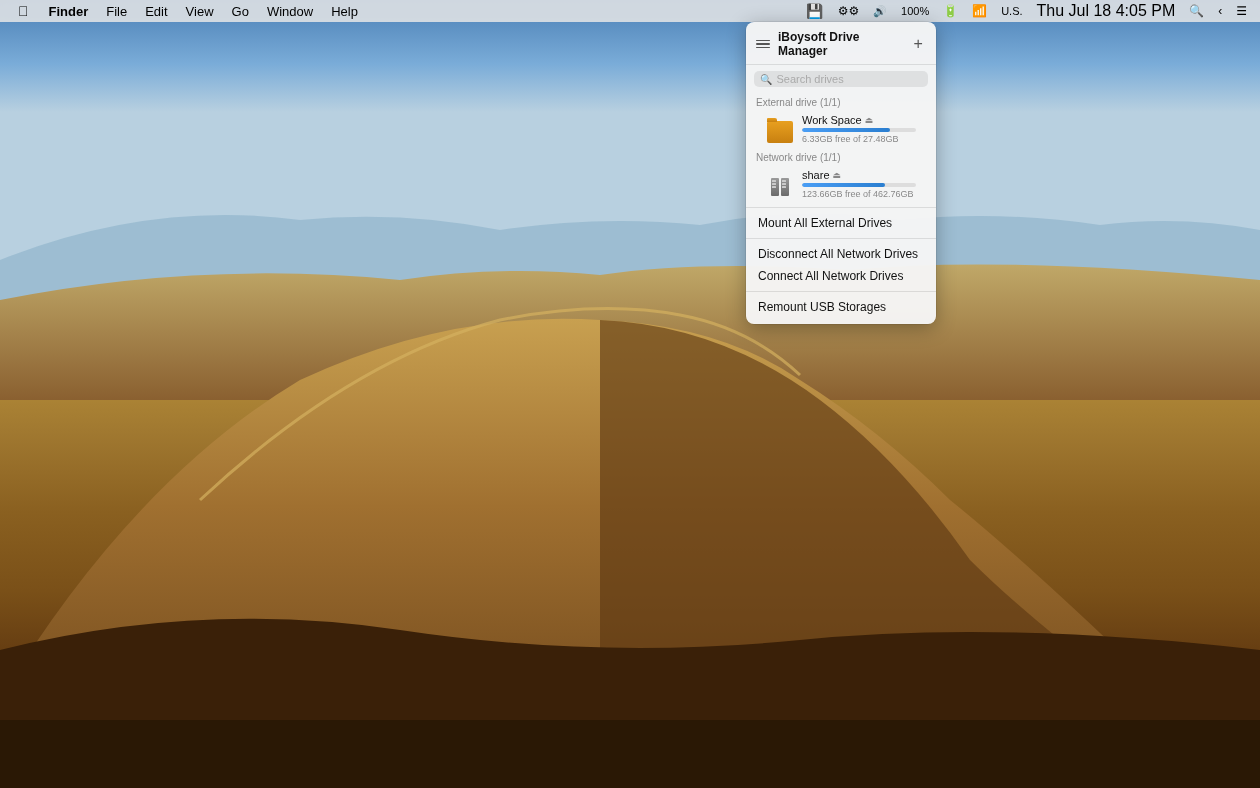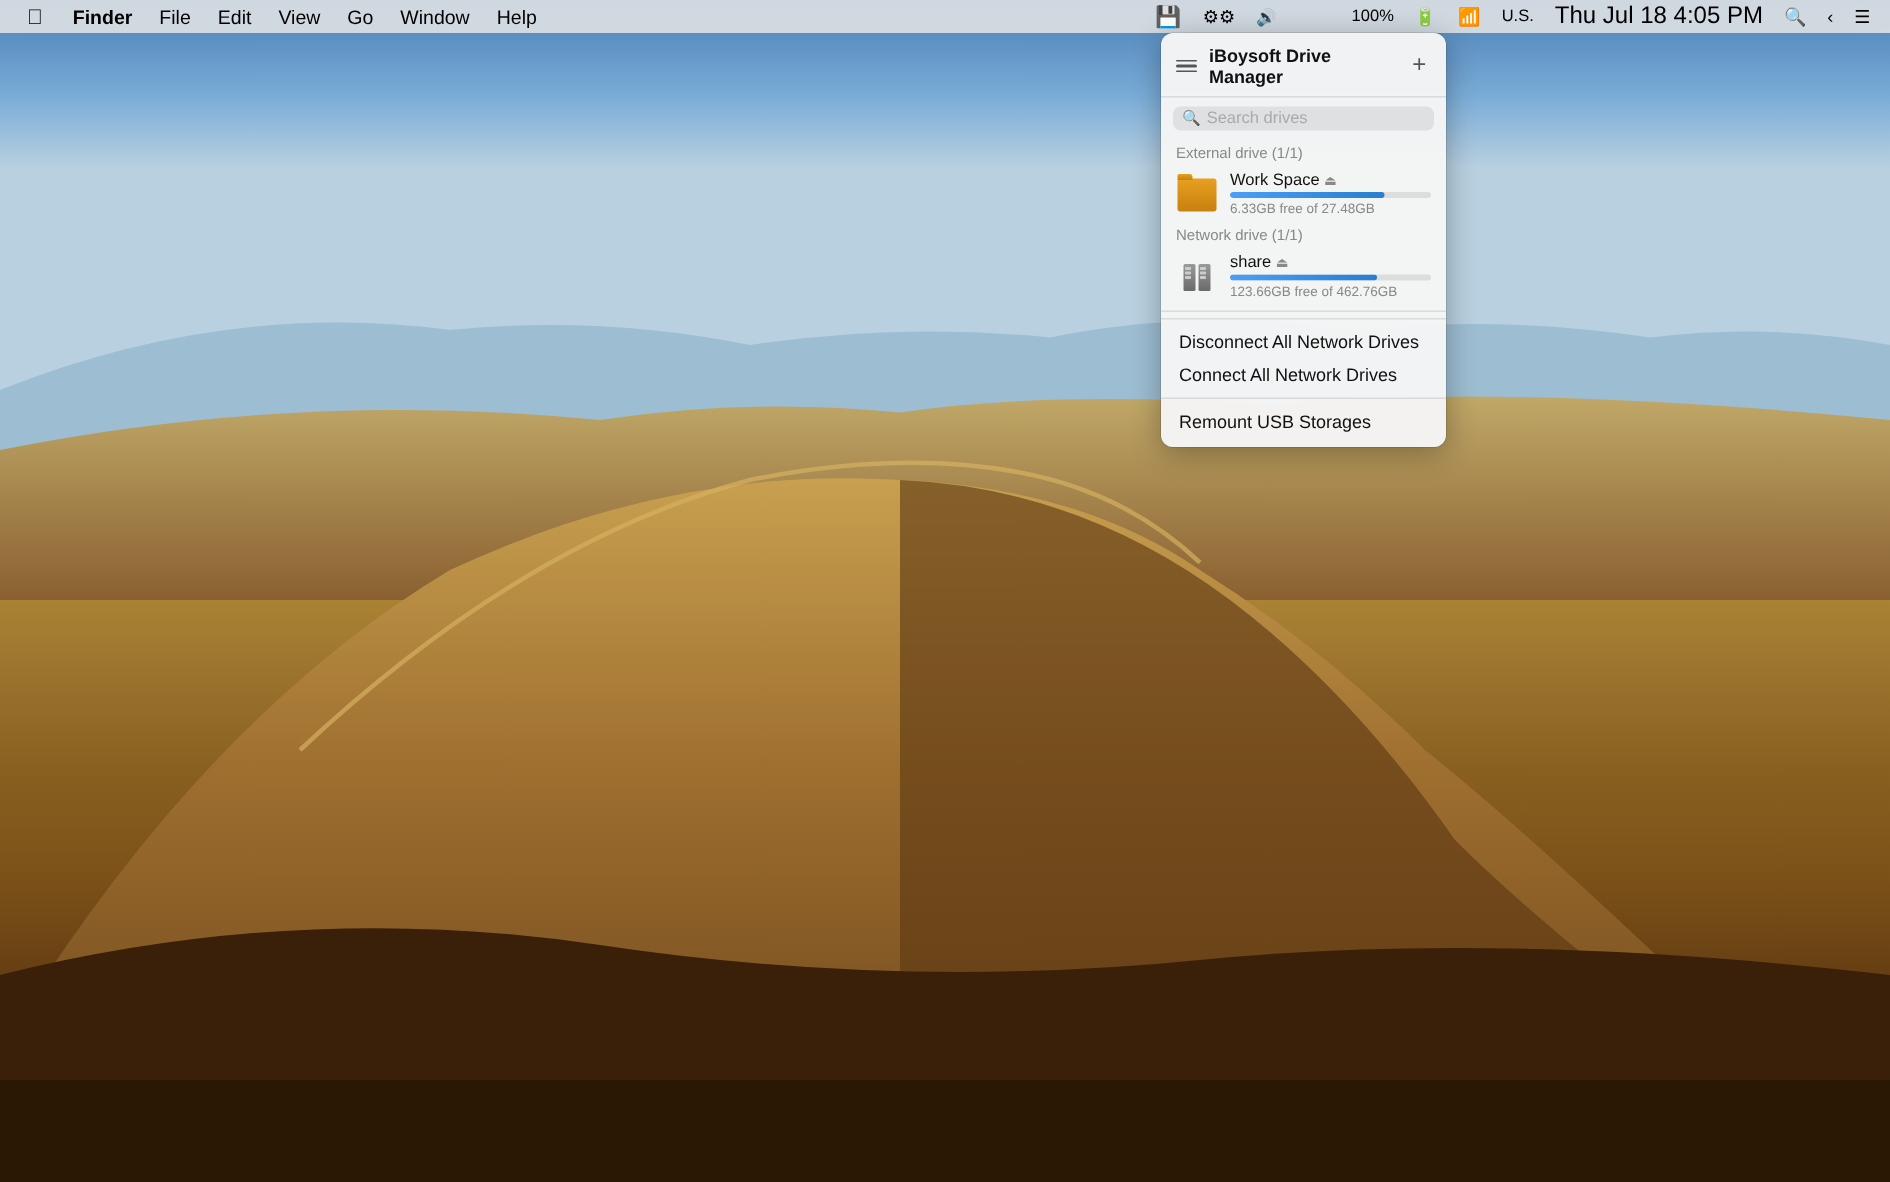--- a/index.html
+++ b/index.html
@@ -87,21 +87,21 @@
       display: flex;
       align-items: center;
       font-size: 12px;
       cursor: default;
     }
 
     
     .popup-panel {
       position: absolute;
       top: 22px;
-      right: 296px;
+      right: 324px;
       width: 190px;
       background: rgba(245, 245, 245, 0.97);
       border-radius: 8px;
       box-shadow: 0 4px 20px rgba(0,0,0,0.3), 0 0 0 0.5px rgba(0,0,0,0.15);
       z-index: 200;
       overflow: hidden;
       padding-bottom: 6px;
     }
 
     .panel-header {
@@ -184,22 +184,22 @@
     .section-label {
       font-size: 10px;
       color: #888;
       padding: 4px 10px 2px;
       font-weight: 400;
     }
 
     
     .drive-item {
       display: flex;
-      align-items: center;
-      padding: 4px 10px;
+      align-items: flex-end;
+      padding: 4px 20px;
       gap: 8px;
       cursor: pointer;
     }
 
     .drive-icon {
       width: 28px;
       height: 24px;
       flex-shrink: 0;
       display: flex;
       align-items: center;
@@ -365,21 +365,21 @@
     <div class="menubar-item">Edit</div>
     <div class="menubar-item">View</div>
     <div class="menubar-item">Go</div>
     <div class="menubar-item">Window</div>
     <div class="menubar-item">Help</div>
   </div>
   <div class="menubar-right">
     <div class="status-item" style="font-size:14px;">💾</div>
     <div class="status-item" style="font-size:12px;">⚙︎⚙︎</div>
     <div class="status-item" style="font-size:11px;">🔊</div>
-    <div class="status-item" style="font-size:11px;margin-left:36px;">100%</div>
+    <div class="status-item" style="font-size:11px;">100%</div>
     <div class="status-item" style="font-size:12px;">🔋</div>
     <div class="status-item" style="font-size:12px;">📶</div>
     <div class="status-item" style="font-size:11px;text-align:right;">U.S.</div>
     <div class="status-item" style="font-size:16px;">Thu Jul 18  4:05 PM</div>
     <div class="status-item" style="font-size:12px;">🔍</div>
     <div class="status-item" style="font-size:12px;">‹</div>
     <div class="status-item" style="font-size:12px;">☰</div>
   </div>
 </div>
 
@@ -444,20 +444,21 @@
       </div>
       <div class="drive-progress">
         <div class="drive-progress-fill" style="width: 73%"></div>
       </div>
       <div class="drive-storage">123.66GB free of 462.76GB</div>
     </div>
   </div>
 
   <div class="panel-divider"></div>
 
+  <div class="panel-action">Mount All External Drives</div>
 
   <div class="panel-divider"></div>
 
   <div class="panel-action">Disconnect All Network Drives</div>
   <div class="panel-action">Connect All Network Drives</div>
 
   <div class="panel-divider"></div>
 
   <div class="panel-action">Remount USB Storages</div>
 </div>

